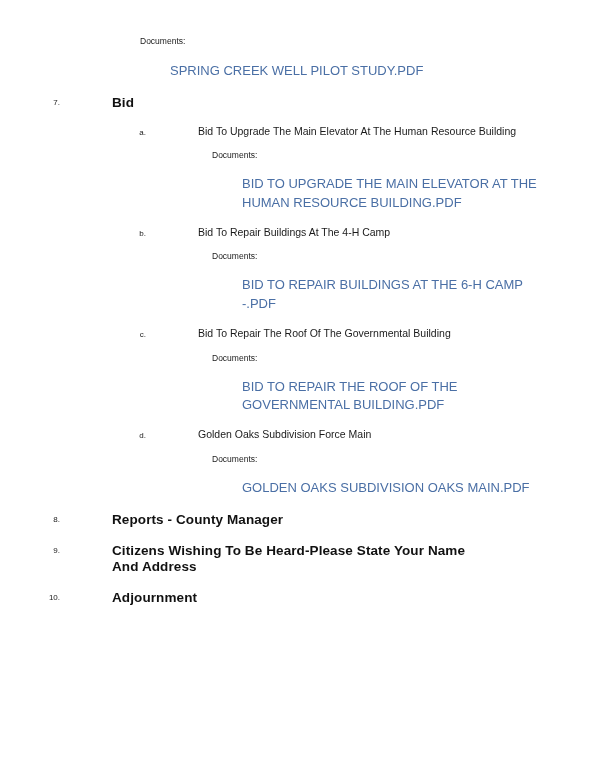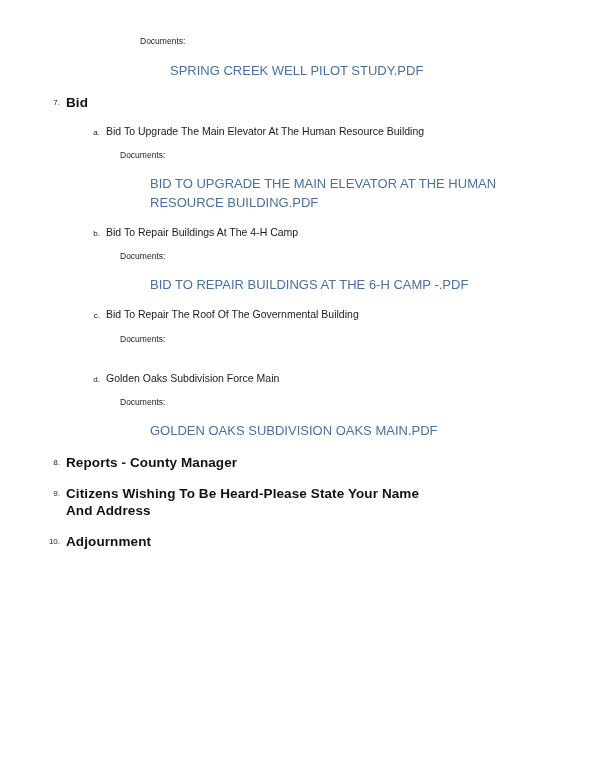--- a/index.html
+++ b/index.html
@@ -65,20 +65,21 @@
   }
   .item-title {
     font-size: 13.5px;
     font-weight: bold;
     color: #111111;
     line-height: 1.25;
     letter-spacing: 0.1px;
   }
   .item-body {
     flex: 1;
+    margin-left: 46px;
   }
 
   
   .sub-row {
     display: flex;
     align-items: flex-start;
     margin-top: 13px;
   }
   .sub-letter {
     width: 26px;
@@ -147,20 +148,21 @@
                 </div>
               </div>
             </div>
 
             <div class="sub-row">
               <div class="sub-letter">c.</div>
               <div class="item-body">
                 <div class="sub-title">Bid To Repair The Roof Of The Governmental Building</div>
                 <div class="sub-docs">
                   <div class="doc-label">Documents:</div>
+                  <a class="doc-link" href="#">BID TO REPAIR THE ROOF OF THE GOVERNMENTAL BUILDING.PDF</a>
                 </div>
               </div>
             </div>
 
             <div class="sub-row">
               <div class="sub-letter">d.</div>
               <div class="item-body">
                 <div class="sub-title">Golden Oaks Subdivision Force Main</div>
                 <div class="sub-docs">
                   <div class="doc-label">Documents:</div>

